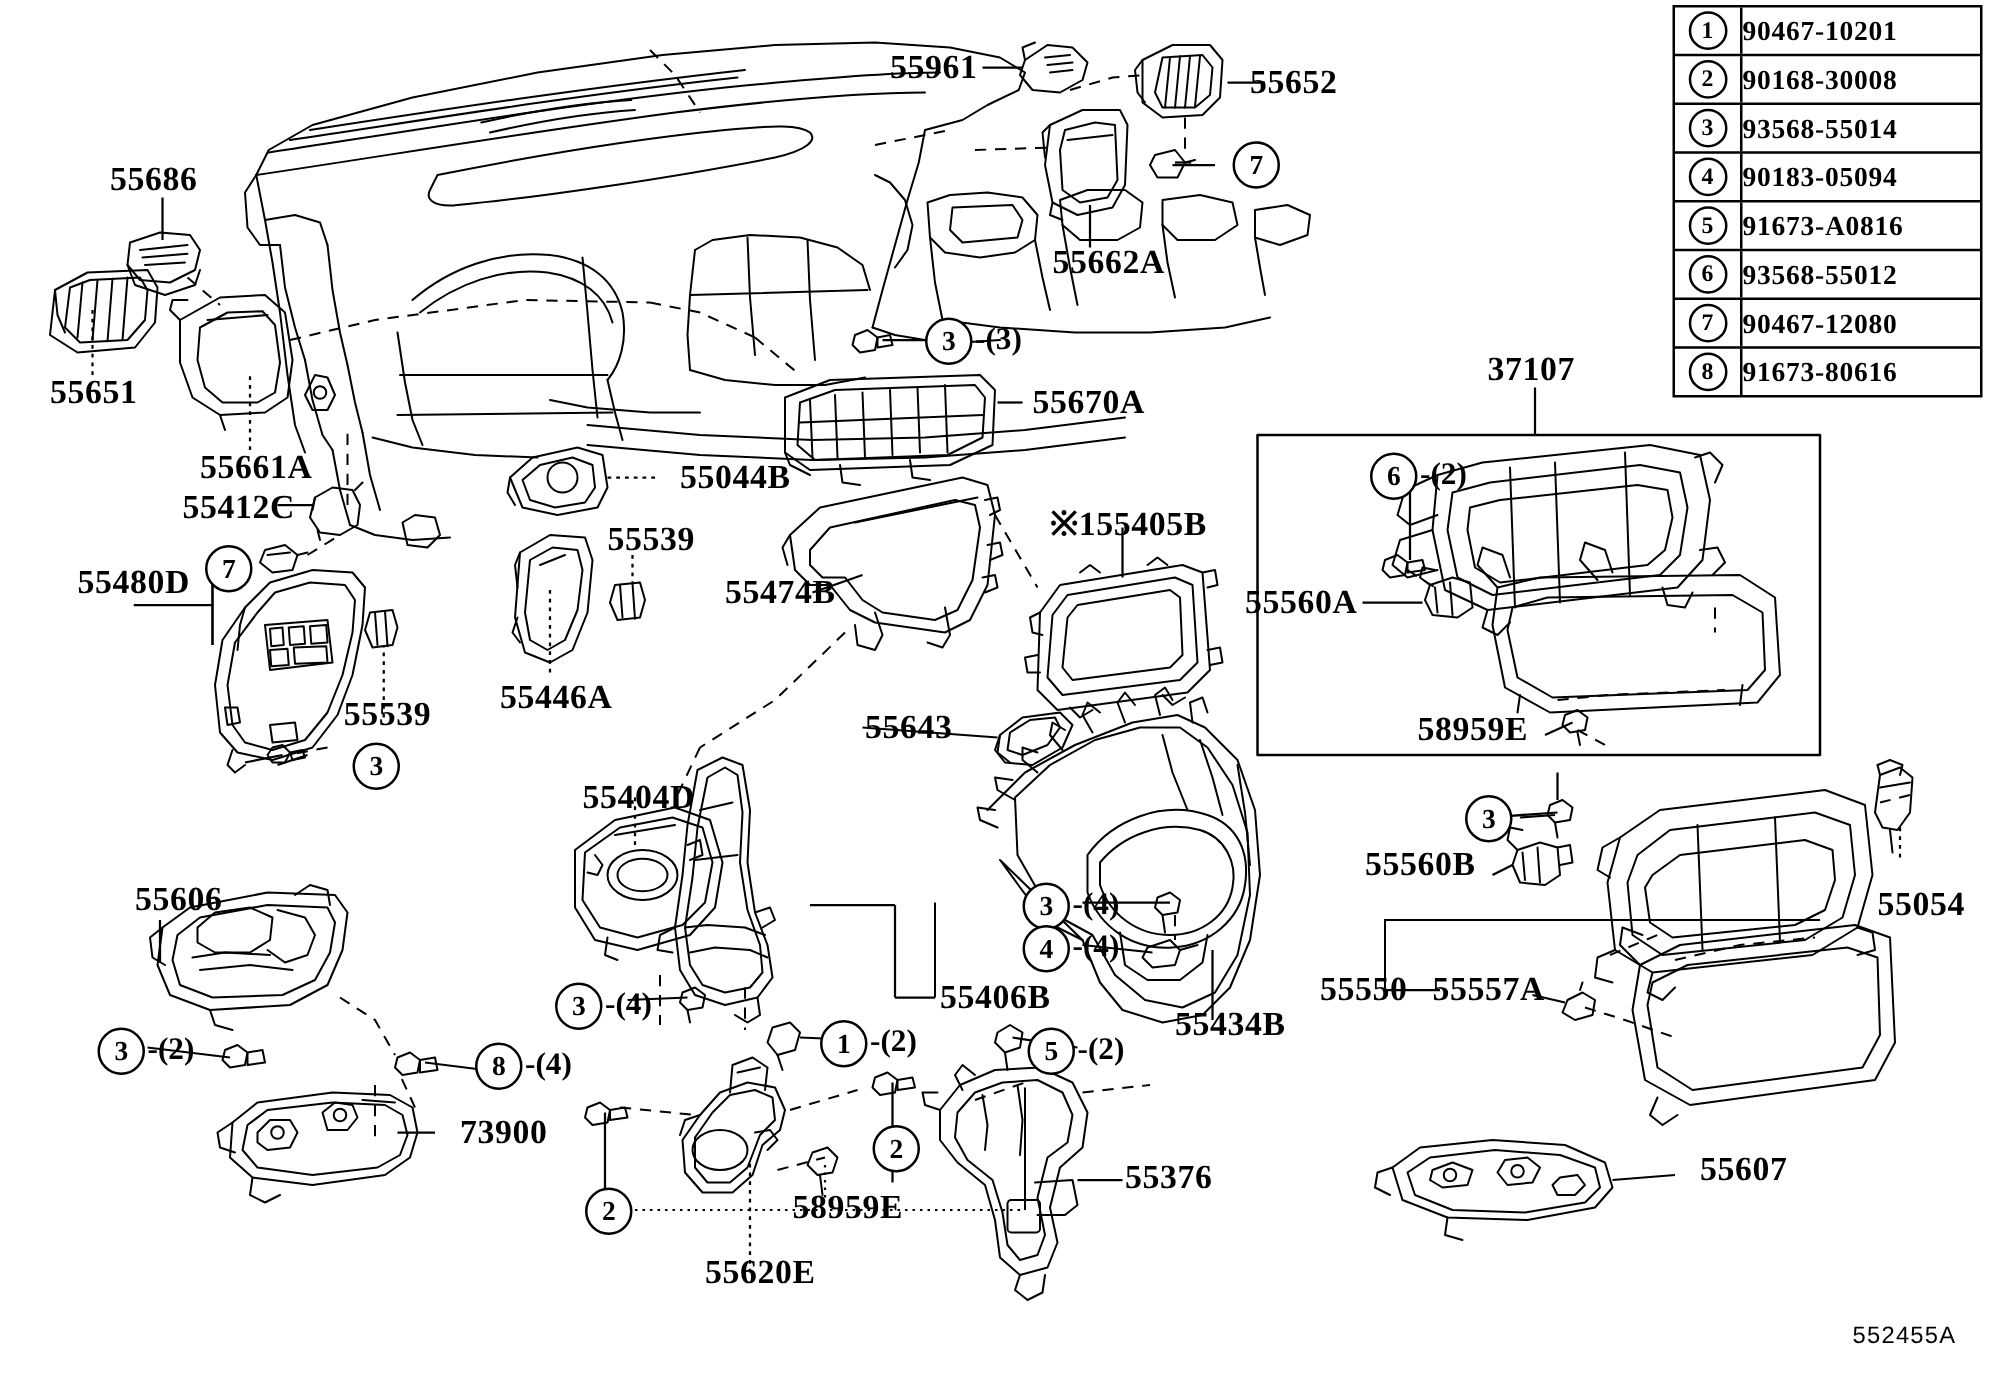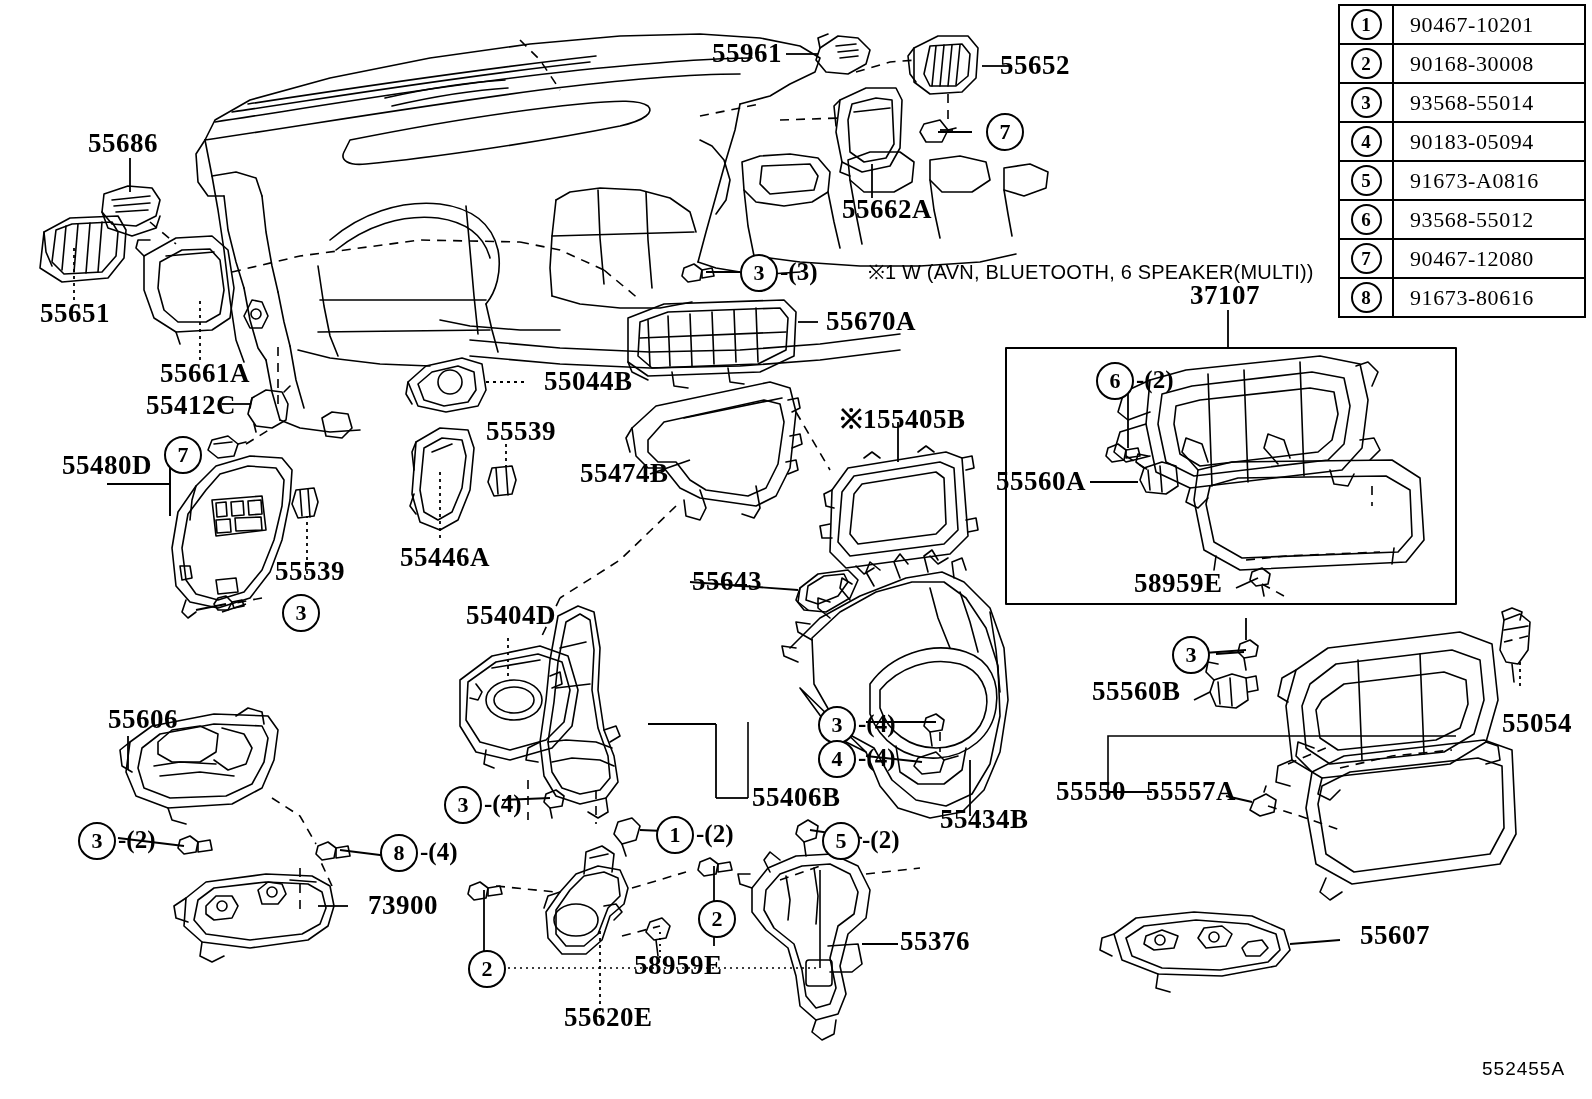--- a/index.html
+++ b/index.html
@@ -20,22 +20,22 @@
   
   #legend{position:absolute;left:1338px;top:4px;width:248px;border:2px solid #000;
           background:#fff;box-sizing:border-box;}
   #legend .row{display:flex;align-items:stretch;height:37px;border-bottom:2px solid #000;}
   #legend .row:last-child{border-bottom:none;}
   #legend .cnum{width:54px;display:flex;align-items:center;justify-content:center;
                 border-right:2px solid #000;box-sizing:border-box;}
   #legend .cnum .circ{width:27px;height:27px;border:2px solid #000;border-radius:50%;
         display:flex;align-items:center;justify-content:center;
         font-family:"Liberation Serif",serif;font-size:19px;font-weight:bold;line-height:1;}
-  #legend .cpn{flex:1;display:flex;align-items:center;padding-left:16px;
-               font-family:"Liberation Serif",serif;font-weight:normal;font-size:22px;
+  #legend .cpn{flex:1;display:flex;align-items:center;padding-left:0;
+               font-family:"Liberation Serif",serif;font-weight:bold;font-size:22px;
                letter-spacing:.6px;}
 
   
   .cmark{position:absolute;width:34px;height:34px;border:2.2px solid #000;border-radius:50%;
          display:flex;align-items:center;justify-content:center;background:#fff;
          font-family:"Liberation Serif",serif;font-weight:bold;font-size:22px;line-height:1;}
 </style>
 </head>
 <body>
 
@@ -725,21 +725,21 @@
   <div class="lbl" style="left:826px;top:308px">55670A</div>
   <div class="lbl" style="left:544px;top:368px">55044B</div>
   <div class="lbl" style="left:486px;top:418px">55539</div>
   <div class="lbl" style="left:400px;top:544px">55446A</div>
   <div class="lbl" style="left:580px;top:460px">55474B</div>
   <div class="lbl" style="left:840px;top:406px">※155405B</div>
   <div class="lbl" style="left:1190px;top:282px">37107</div>
   <div class="lbl" style="left:996px;top:468px">55560A</div>
   <div class="lbl" style="left:1134px;top:570px">58959E</div>
   <div class="lbl" style="left:692px;top:568px">55643</div>
-  <div class="lbl" style="left:466px;top:602px">55404D</div>
+  <div class="lbl" style="left:466px;top:624px">55404D</div>
   <div class="lbl" style="left:752px;top:784px">55406B</div>
   <div class="lbl" style="left:940px;top:806px">55434B</div>
   <div class="lbl" style="left:1092px;top:678px">55560B</div>
   <div class="lbl" style="left:1502px;top:710px">55054</div>
   <div class="lbl" style="left:1056px;top:778px">55550</div>
   <div class="lbl" style="left:1146px;top:778px">55557A</div>
   <div class="lbl" style="left:108px;top:706px">55606</div>
   <div class="lbl" style="left:368px;top:892px">73900</div>
   <div class="lbl" style="left:564px;top:1004px">55620E</div>
   <div class="lbl" style="left:634px;top:952px">58959E</div>
@@ -776,15 +776,14 @@
 
   <div class="cmark" style="left:78px;top:822px">3</div>
   <div class="qty" style="left:118px;top:826px">-(2)</div>
 
   <div class="cmark" style="left:380px;top:834px">8</div>
   <div class="qty" style="left:420px;top:838px">-(4)</div>
 
   <div class="cmark" style="left:468px;top:950px">2</div>
   <div class="cmark" style="left:698px;top:900px">2</div>
 
-  <div class="note" style="left:868px;top:258px">※1 W (AVN, BLUETOOTH, 6 SPEAKER(MULTI))</div>
   <div class="corner" style="left:1458px;top:1058px">552455A</div>
 </div>
 
 </body></html>

